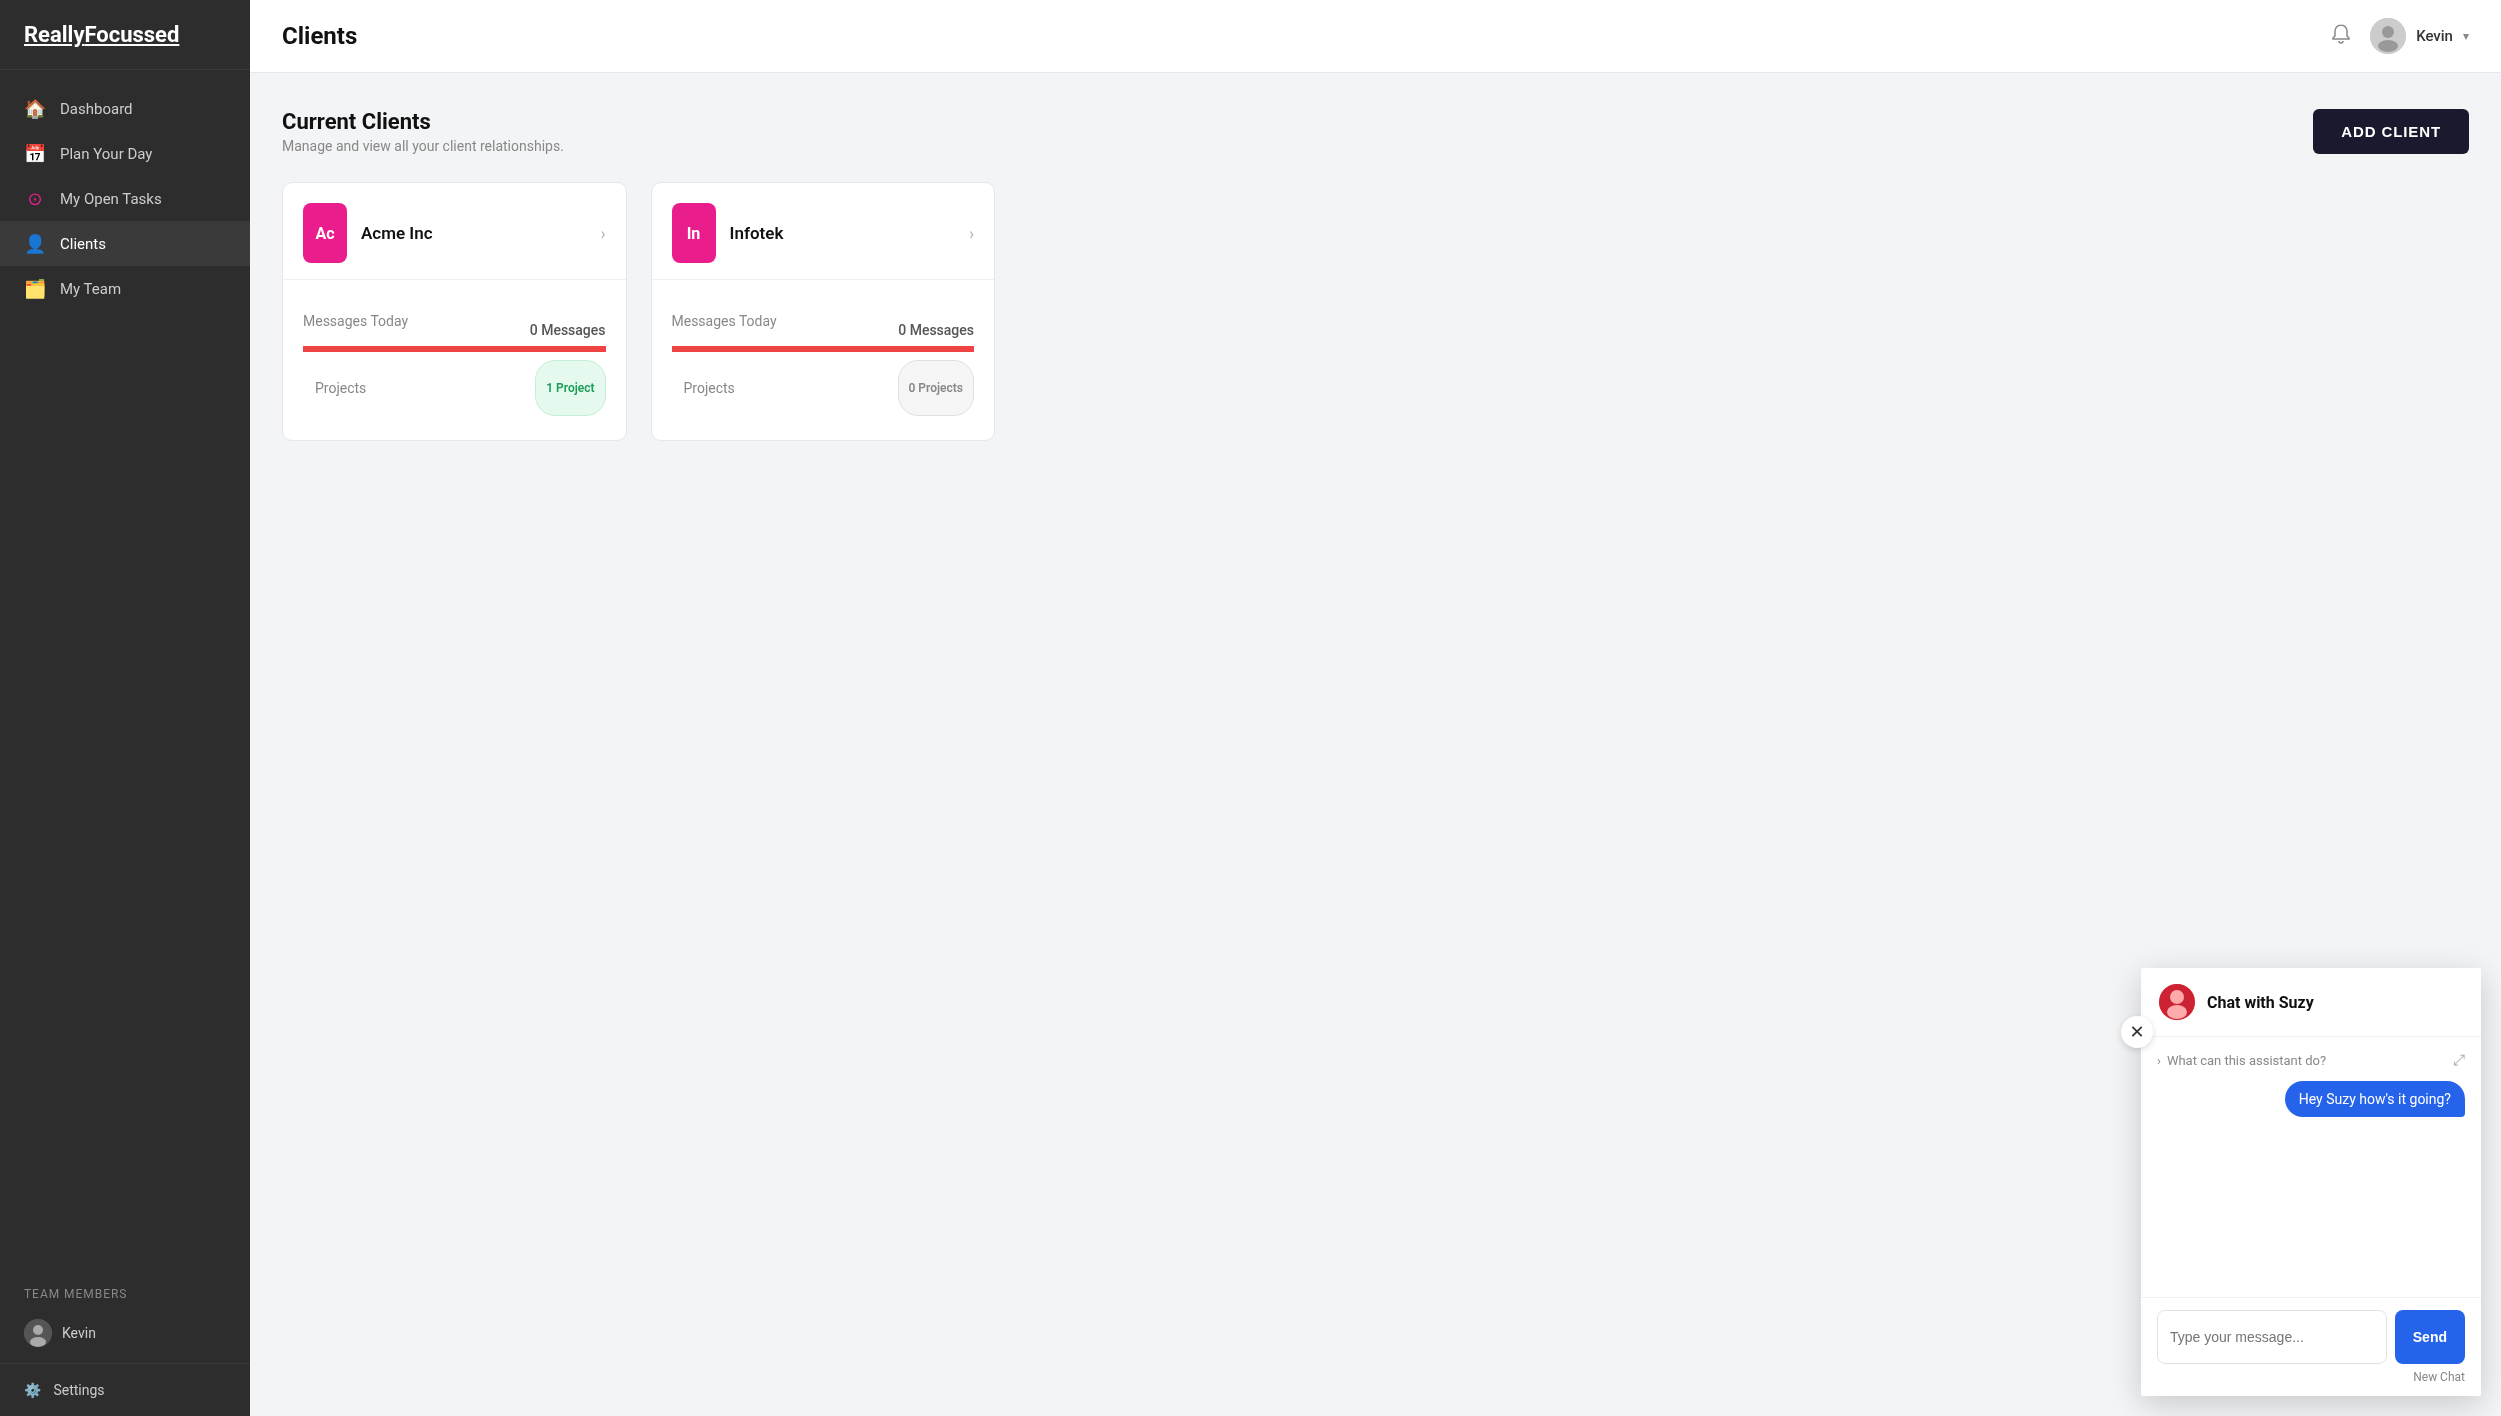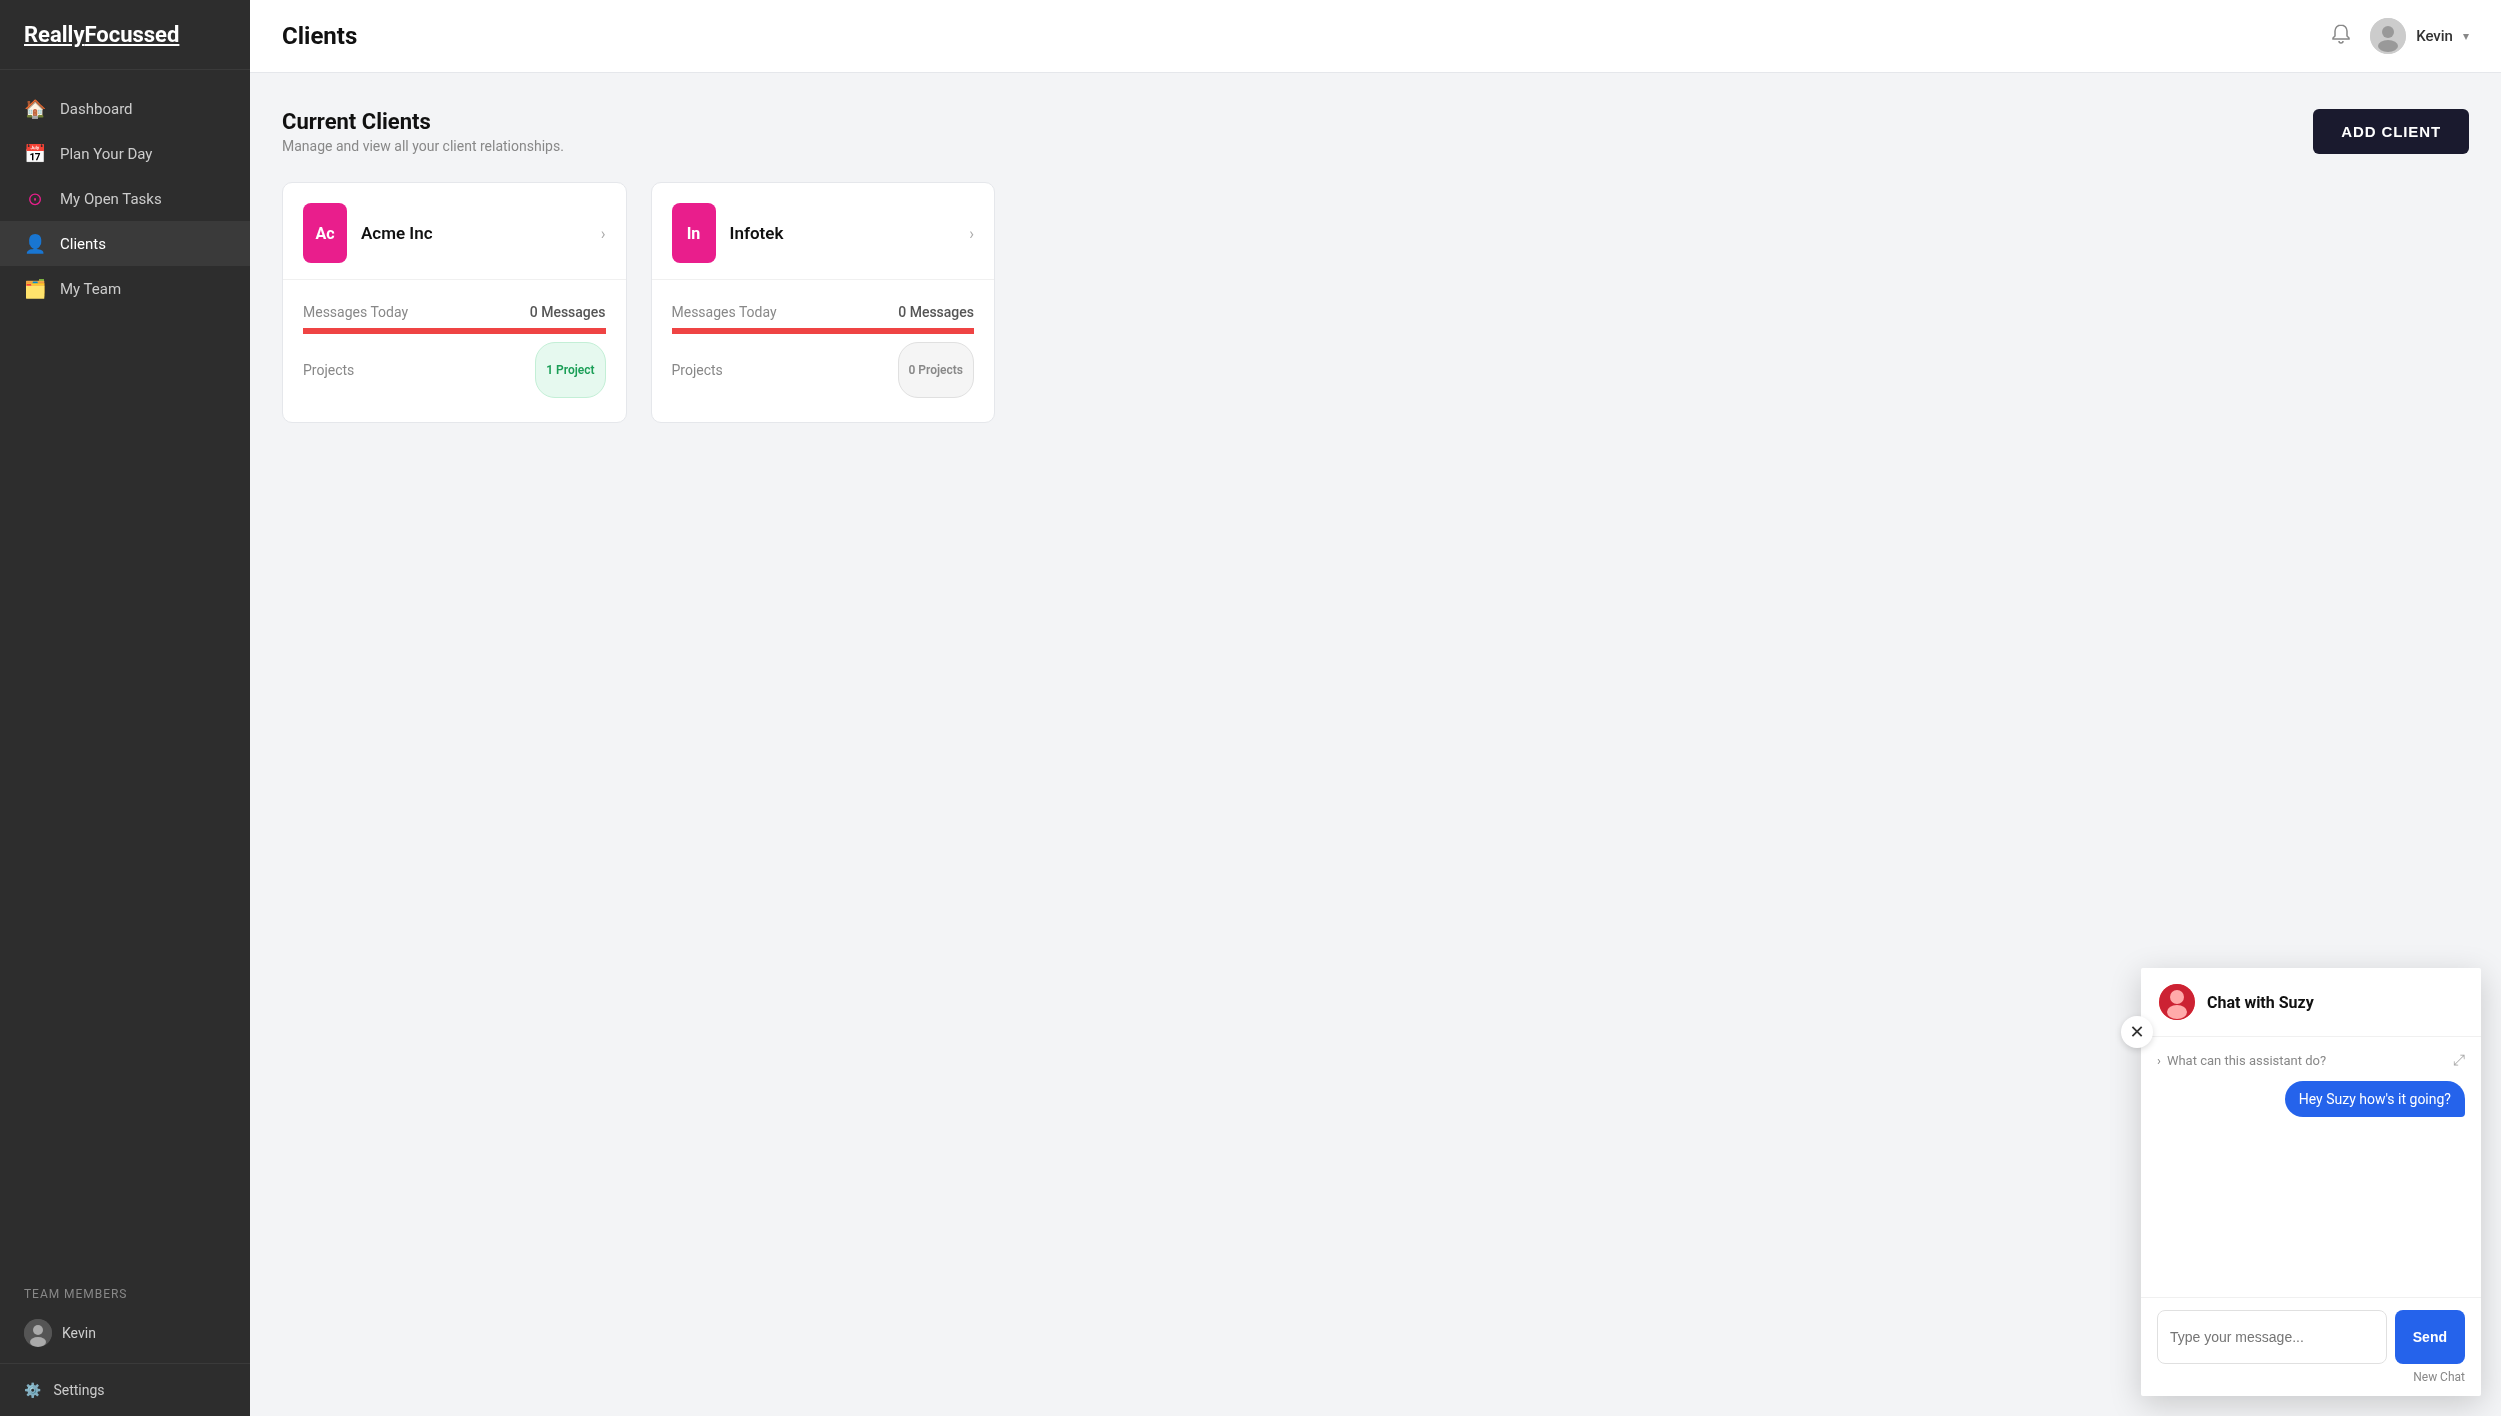--- a/index.html
+++ b/index.html
@@ -154,23 +154,23 @@
 
     .client-card-body { padding: 16px 20px; }
     .client-stat-row {
       display: flex;
       justify-content: space-between;
       align-items: center;
       padding: 8px 0;
       border-bottom: 6px solid #ef4444;
       font-size: 14px;
     }
-    .client-stat-row:last-child { border-bottom: none; }
+    .client-stat-row:last-child { border-bottom: none; margin-left: 12px; }
     .client-stat-label { color: #888; }
-    .client-stat-value { color: #555; font-weight: 500; }
+    .client-stat-value { color: #555; font-weight: 500; margin-top: 18px; }
     .badge {
       padding: 20px 10px;
       border-radius: 20px;
       font-size: 12px;
       font-weight: 600;
     }
     .badge-green { background: #e6f9ef; color: #1a9e56; border: 1px solid #c3efd6; }
     .badge-gray { background: #f5f5f5; color: #888; border: 1px solid #e0e0e0; }
 
     

